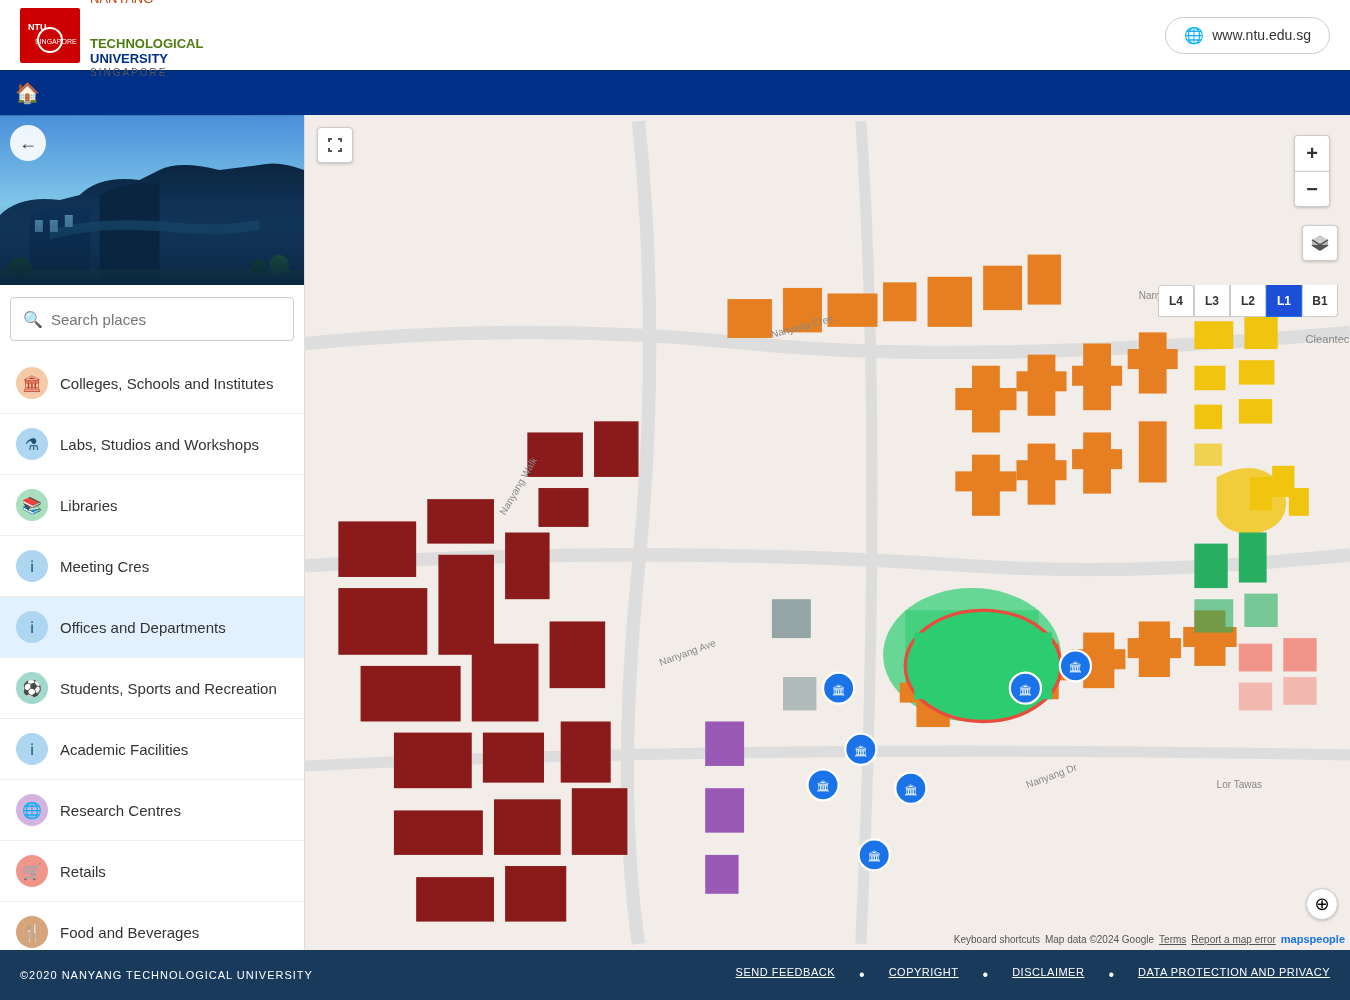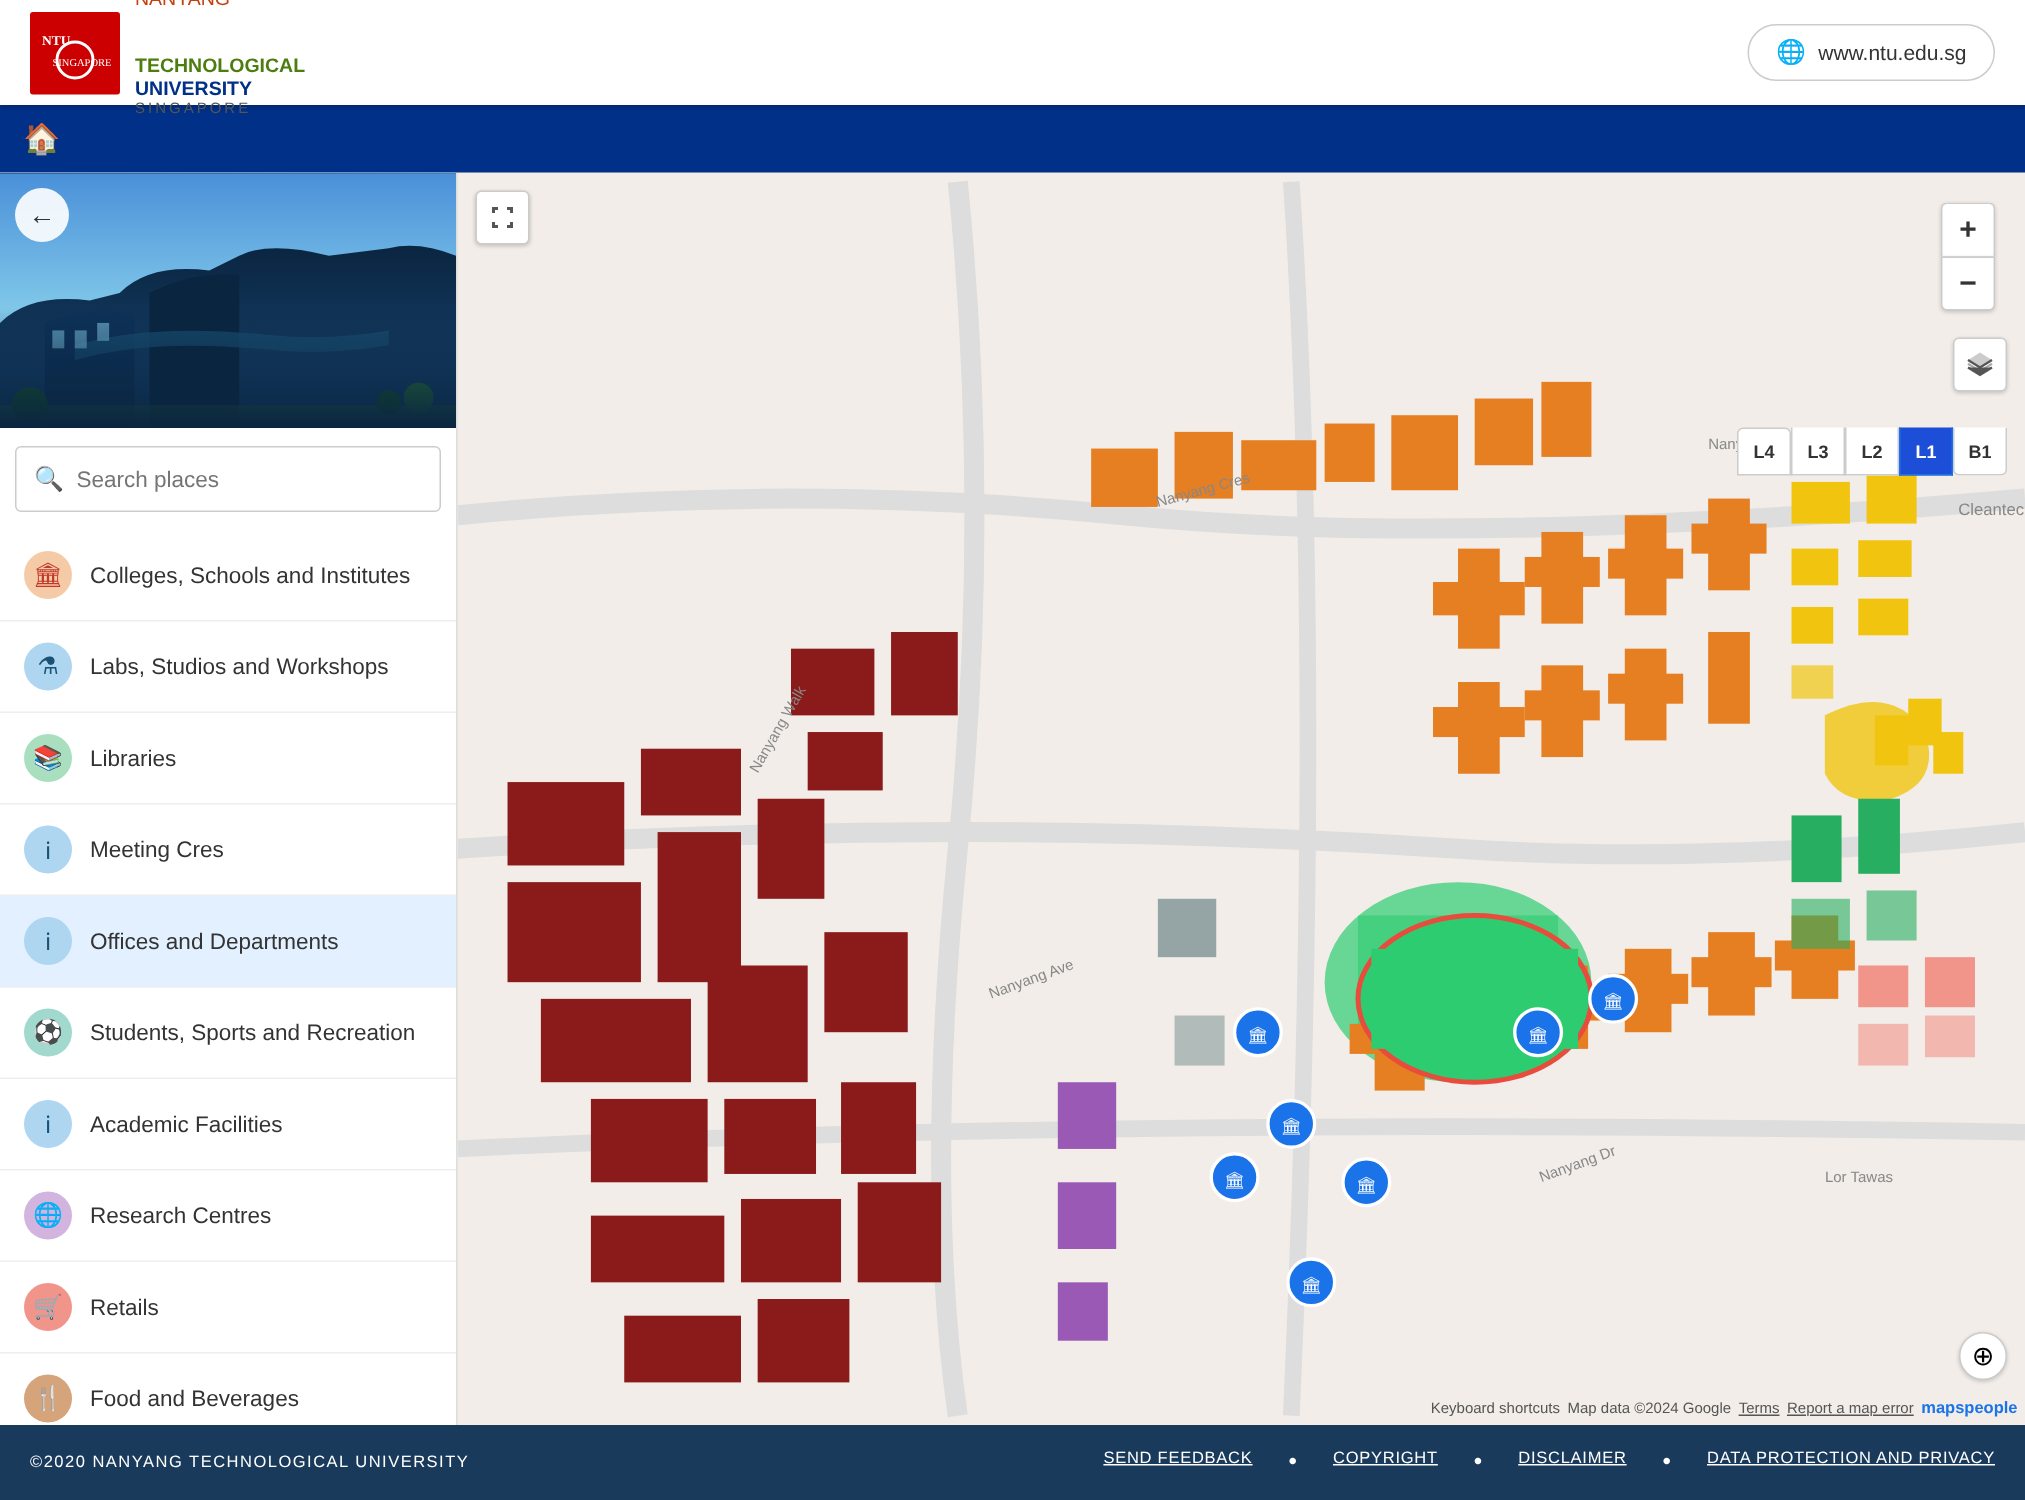--- a/index.html
+++ b/index.html
@@ -8,21 +8,21 @@
     
     #header {
       position: absolute; top: 0; left: 0; right: 0; height: 70px;
       background: white; display: flex; align-items: center; justify-content: space-between;
       padding: 0 20px; z-index: 100; box-shadow: 0 1px 3px rgba(0,0,0,0.2);
     }
     #logo-area { display: flex; align-items: center; gap: 10px; }
     #logo-icon {
       width: 60px; height: 55px; background: #cc0000;
       display: flex; align-items: center; justify-content: center;
-      border-radius: 2px; overflow: hidden; font-family: Liberation Serif, serif;
+      border-radius: 2px; overflow: hidden;
     }
     #logo-icon svg { width: 55px; height: 50px; }
     #logo-text { display: flex; flex-direction: column; line-height: 1.2; }
     #logo-text .line1 { font-weight: normal; font-size: 13px; color: #c2410c; }
     #logo-text .line2 { font-weight: bold; font-size: 13px; color: #4d7c0f; margin-top: 29px; }
     #logo-text .line3 { font-weight: bold; font-size: 13px; color: #003087; }
     #logo-text .line4 { font-size: 10px; color: #555; letter-spacing: 2px; }
     #website-link {
       display: flex; align-items: center; gap: 8px; padding: 8px 18px;
       border: 1px solid #ccc; border-radius: 20px; text-decoration: none;

